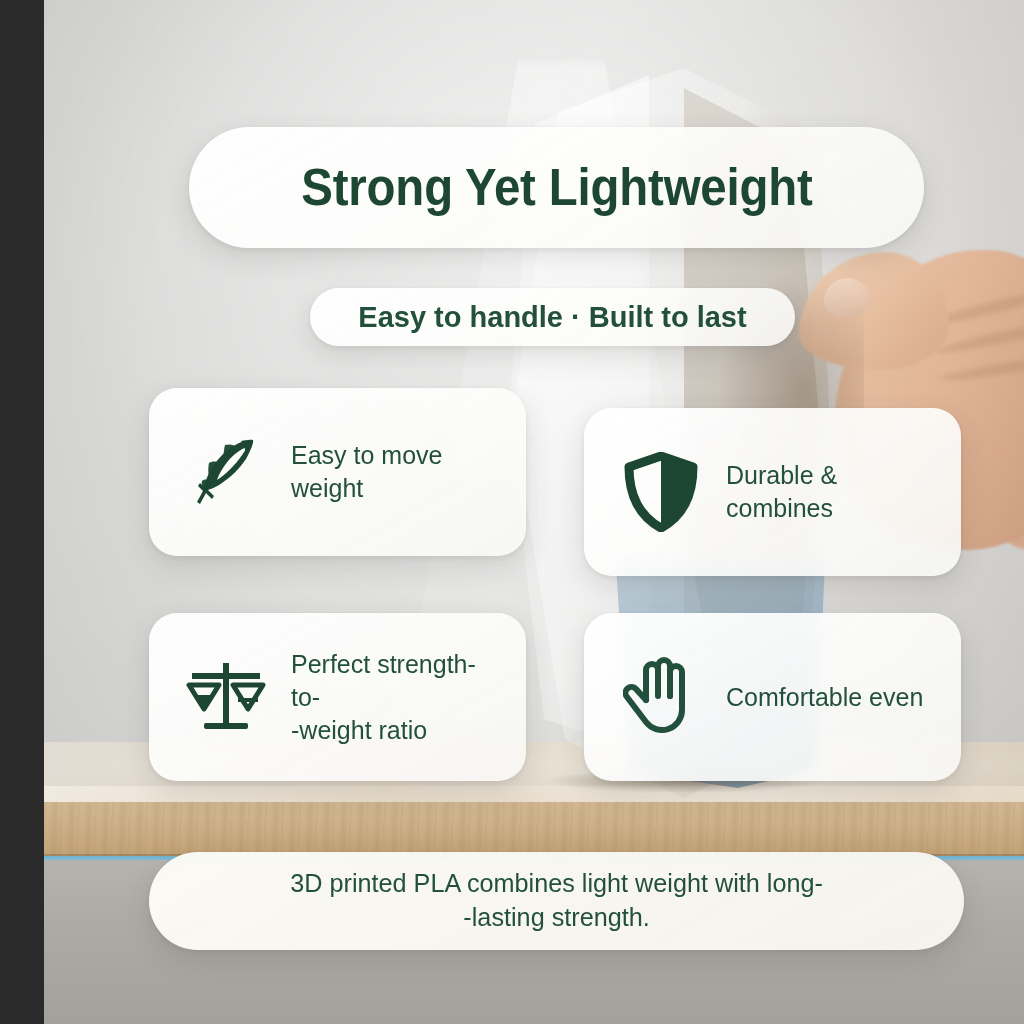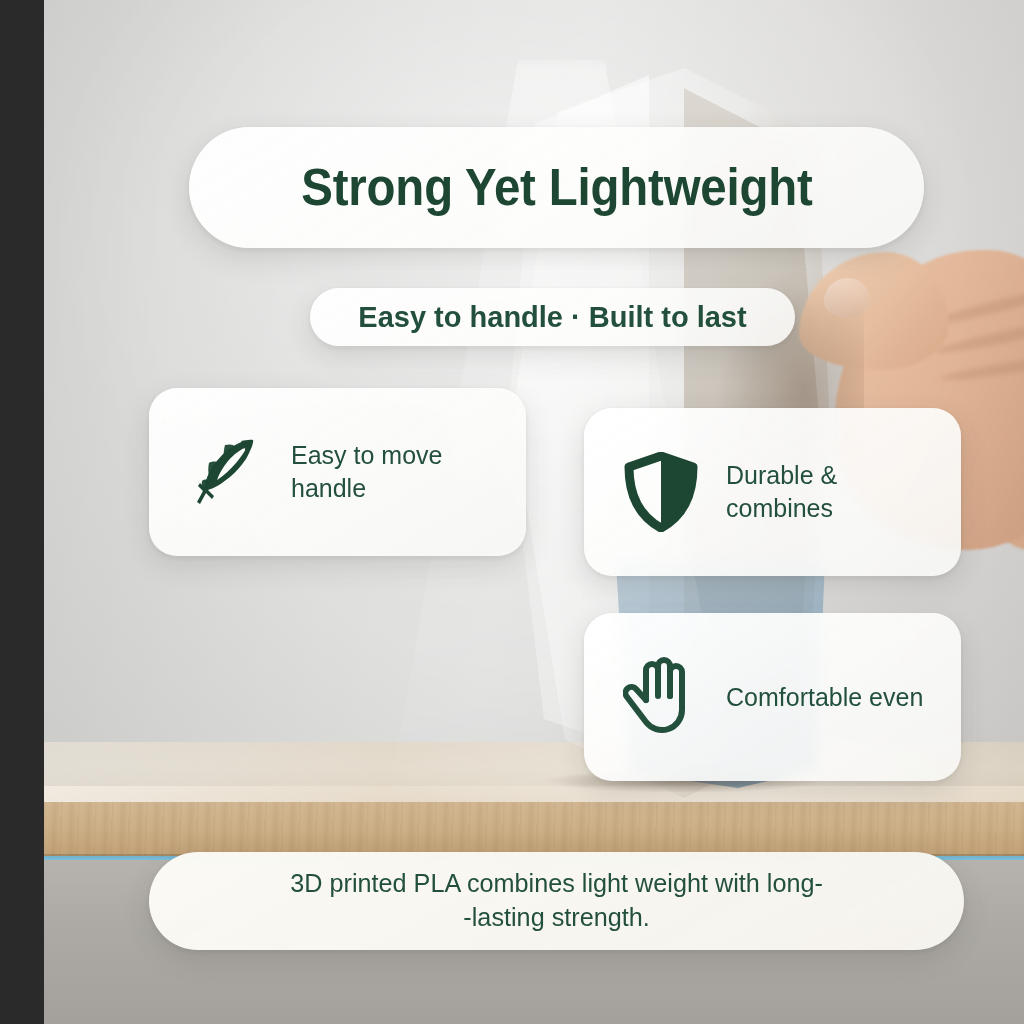--- a/index.html
+++ b/index.html
@@ -289,37 +289,58 @@
                    M61 15c-2 4 -6 10 -11 16 -6 7 -13 13 -19 17 2 -6 6 -13 11 -19 6 -7 13 -12 19 -14z"></path>
           <path d="M50 15c-4 2 -9 6 -13 10 1 -5 1 -9 2 -12 4 -1 8 -1 11 2z" opacity="0.95"></path>
           <path d="M33 31c-4 4 -7 9 -10 14 -1 -5 -1 -10 0 -14 3 -2 7 -2 10 0z" opacity="0.95"></path>
           <path d="M24 49c-3 4 -5 8 -6 12 -2 -4 -3 -8 -2 -12 2 -2 5 -2 8 0z" opacity="0.95"></path>
           <path d="M55 9c4 -1 8 -1 11 1 -1 4 -3 8 -6 12 -1 -5 -2 -10 -5 -13z" opacity="0.95"></path>
         </g>
       </svg>
     </span>
     <span class="feat-label">
       <span>Easy to move</span><br>
-      <span>handle</span>
+      <span>weight</span>
     </span>
   </div>
 
   <div class="glass feat-card" id="card-durable">
     <span class="feat-icon">
       <svg width="76" height="80" viewBox="0 0 76 80" aria-hidden="true">
         <path d="M38 4 L70 15 C70 44 60 64 38 76 C16 64 6 44 6 15 Z" fill="none" stroke="#1d4733" stroke-width="9" stroke-linejoin="round"></path>
         <path d="M38 8 L38 74 C58 62 67 43 67 17 Z" fill="#1d4733"></path>
       </svg>
     </span>
     <span class="feat-label">
       <span>Durable &amp;</span><br>
       <span>combines</span>
     </span>
   </div>
 
+  <div class="glass feat-card" id="card-ratio">
+    <span class="feat-icon">
+      <svg width="84" height="80" viewBox="0 0 84 80" aria-hidden="true">
+        <g fill="#1d4733">
+          <rect x="39" y="6" width="6" height="62"></rect>
+          <rect x="8" y="16" width="68" height="6"></rect>
+          <rect x="20" y="66" width="44" height="6" rx="2"></rect>
+
+          <path d="M5 28 L35 28 L20 52 Z" fill="none" stroke="#1d4733" stroke-width="5" stroke-linejoin="round"></path>
+          <path d="M11 38 L29 38 L20 52 Z" fill="#1d4733"></path>
+
+          <path d="M49 28 L79 28 L64 52 Z" fill="none" stroke="#1d4733" stroke-width="5" stroke-linejoin="round"></path>
+          <rect x="54" y="41" width="20" height="4"></rect>
+        </g>
+      </svg>
+    </span>
+    <span class="feat-label">
+      <span>Perfect strength-to-</span><br>
+      <span>-weight ratio</span>
+    </span>
+  </div>
 
   <div class="glass feat-card" id="card-comfort">
     <span class="feat-icon">
       <svg width="76" height="82" viewBox="0 0 76 82" aria-hidden="true">
         <g fill="none" stroke="#23503c" stroke-width="6" stroke-linecap="round" stroke-linejoin="round">
           <path d="M23 44 L23 14 a6 6 0 0 1 12 0 L35 40"></path>
           <path d="M35 38 L35 10 a6 6 0 0 1 12 0 L47 40"></path>
           <path d="M47 40 L47 16 a6 6 0 0 1 12 0 L59 46"></path>
           <path d="M23 44 L13 33 a6 6 0 0 0 -9 8 L23 66 a20 20 0 0 0 36 -12 L59 46"></path>
         </g>

